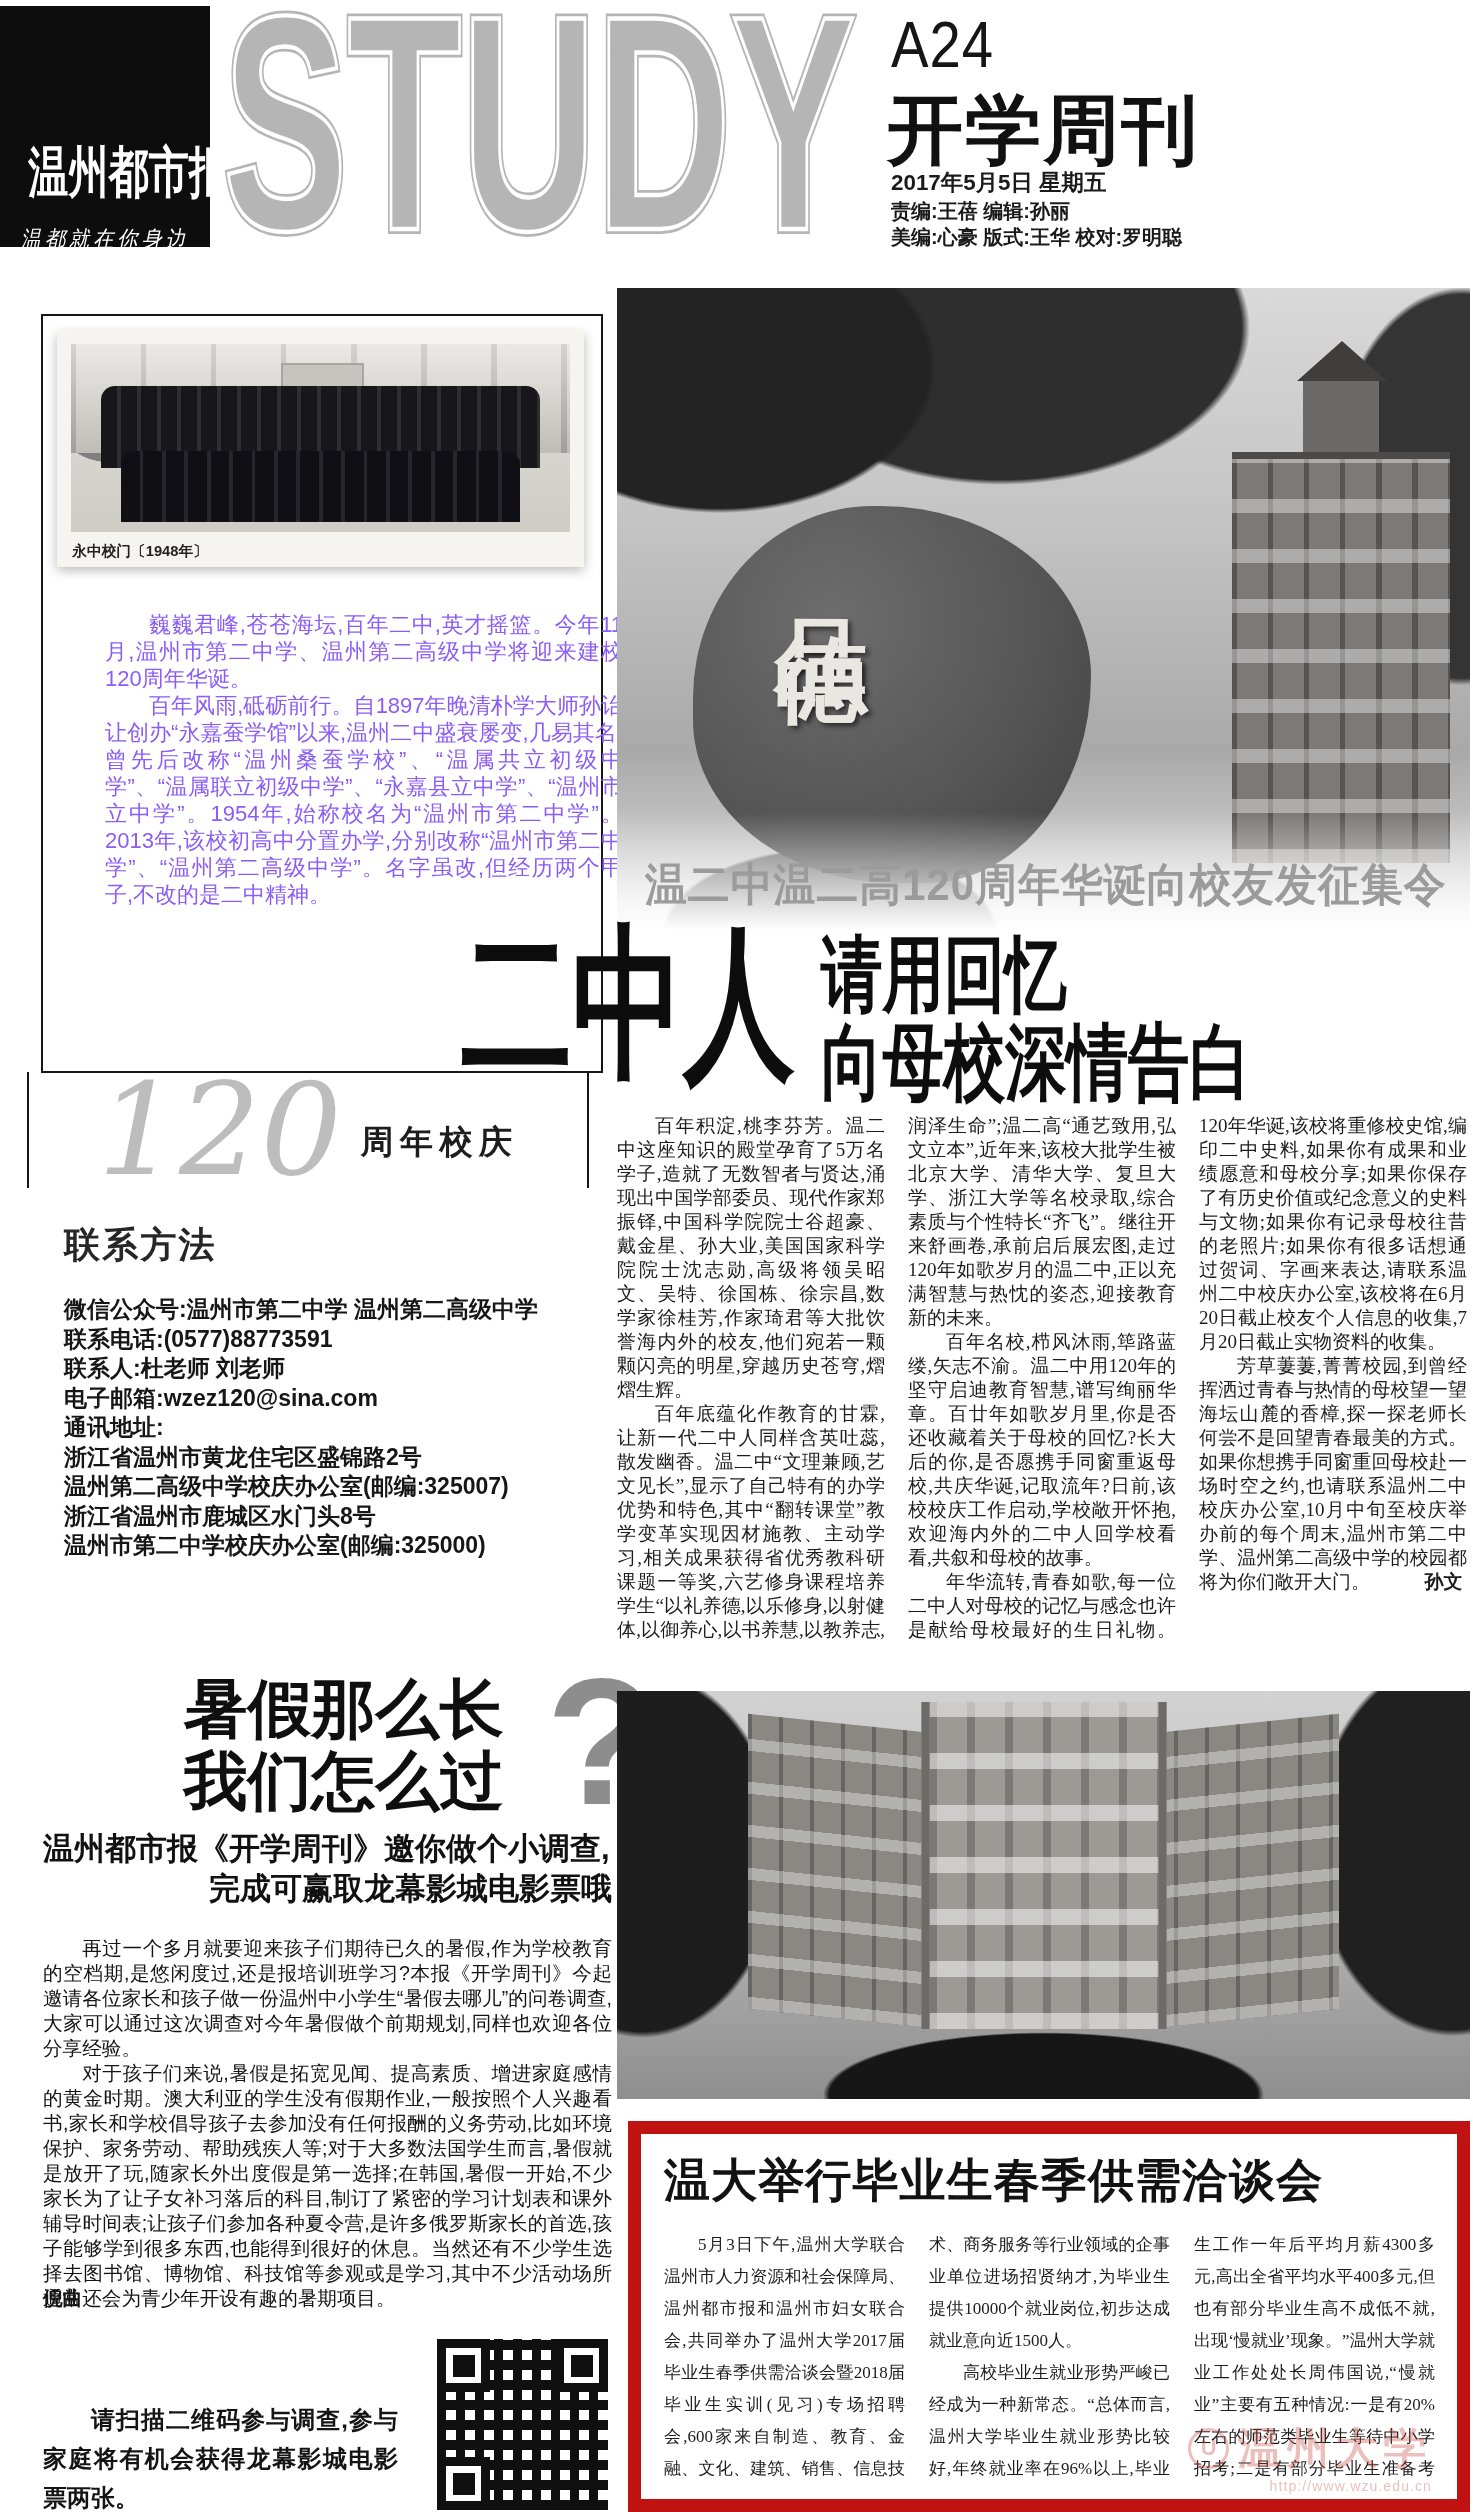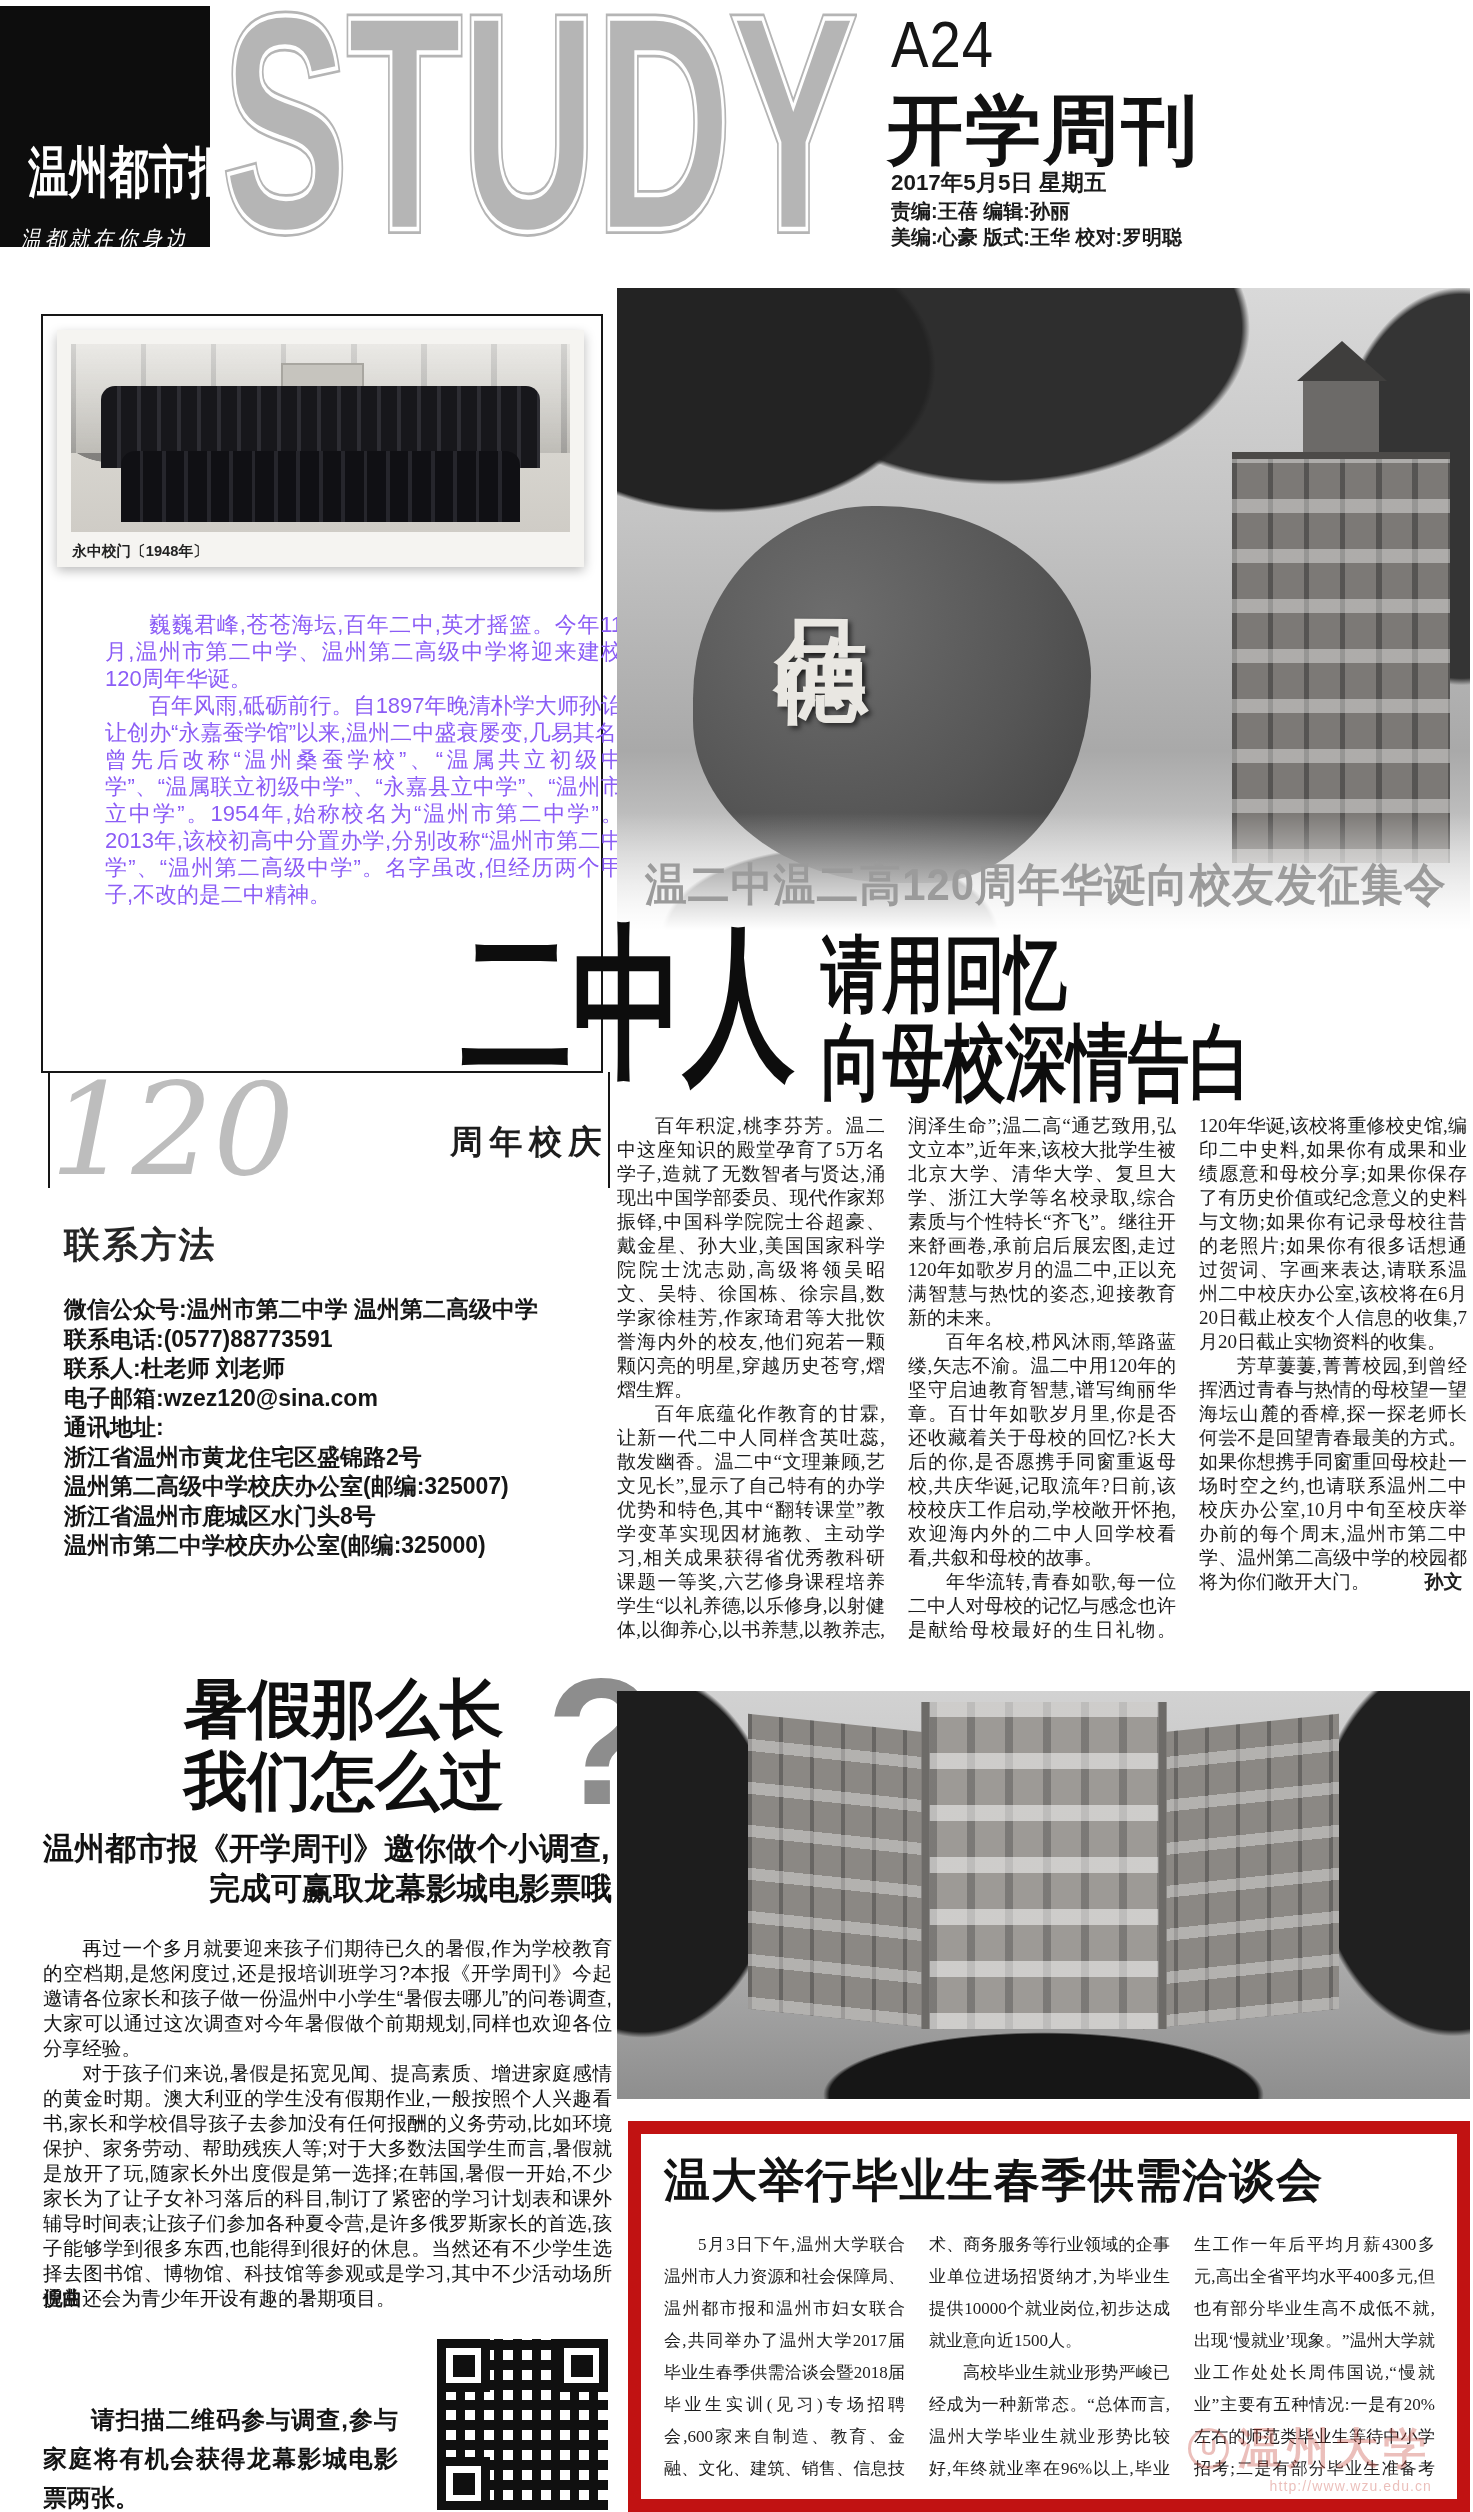--- a/index.html
+++ b/index.html
@@ -40,23 +40,23 @@
   .doorway{position:absolute;left:44%;top:26%;width:12%;height:34%;background:#3a3a3a;border:3.3px solid #b9b7b1;}
   .pediment{position:absolute;left:42%;top:10%;width:16%;height:12%;background:#c6c4be;border:2.2px solid #a8a6a0;}
   .people-row{position:absolute;border-radius:14px 14px 0 0;
       background:repeating-linear-gradient(90deg,#17171b 0 16.4px,#2d2d33 16.4px 20px);}
   .row-back{left:6%;right:6%;bottom:64px;height:82px;}
   .row-front{left:10%;right:10%;bottom:9.8px;height:71px;background:repeating-linear-gradient(90deg,#101014 0 18.6px,#26262c 18.6px 22.4px);}
   .photo-caption{position:absolute;left:15.3px;bottom:6.5px;font-size:14.7px;font-weight:600;color:#222;text-align:right;}
   .intro-text{position:absolute;left:22px;top:295px;width:518px;font-size:22px;line-height:27px;
               font-weight:400;text-align:justify;color:#8b5cf6;margin-left:40px;}
   .intro-text p{margin:0;text-indent:2em;}
-  .anniv-strip{position:absolute;left:48px;top:1072px;width:562px;height:116px;box-sizing:border-box;
+  .anniv-strip{position:absolute;left:27px;top:1072px;width:562px;height:116px;box-sizing:border-box;
                border-left:2.2px solid #161616;border-right:2.2px solid #161616;
-               display:flex;align-items:center;justify-content:space-between;gap:18.6px;}
+               display:flex;align-items:center;justify-content:center;gap:18.6px;}
   .anniv-num{font-family:"DejaVu Serif",serif;font-style:italic;font-size:128px;line-height:104px;color:#bdbdbd;}
   .anniv-label{font-size:33px;font-weight:bold;color:#1d1d1d;font-family:"DejaVu Serif","Liberation Serif",serif;
                letter-spacing:6.5px;padding-top:25px;}
   .contact-title{position:absolute;left:64px;top:1221px;font-size:36px;font-weight:bold;color:#262626;letter-spacing:2.2px;}
   .contact-lines{position:absolute;left:64px;top:1295px;width:546px;font-size:23px;line-height:29.5px;font-weight:600;color:#161616;}
 
   
   .survey-title{position:absolute;left:136px;top:1673px;width:415px;text-align:center;
                 font-size:64px;line-height:72px;font-weight:bold;color:#0f0f0f;}
   .survey-q{position:absolute;left:546px;top:1649px;font-size:180px;line-height:186px;font-weight:bold;color:#8d8d8d;}

